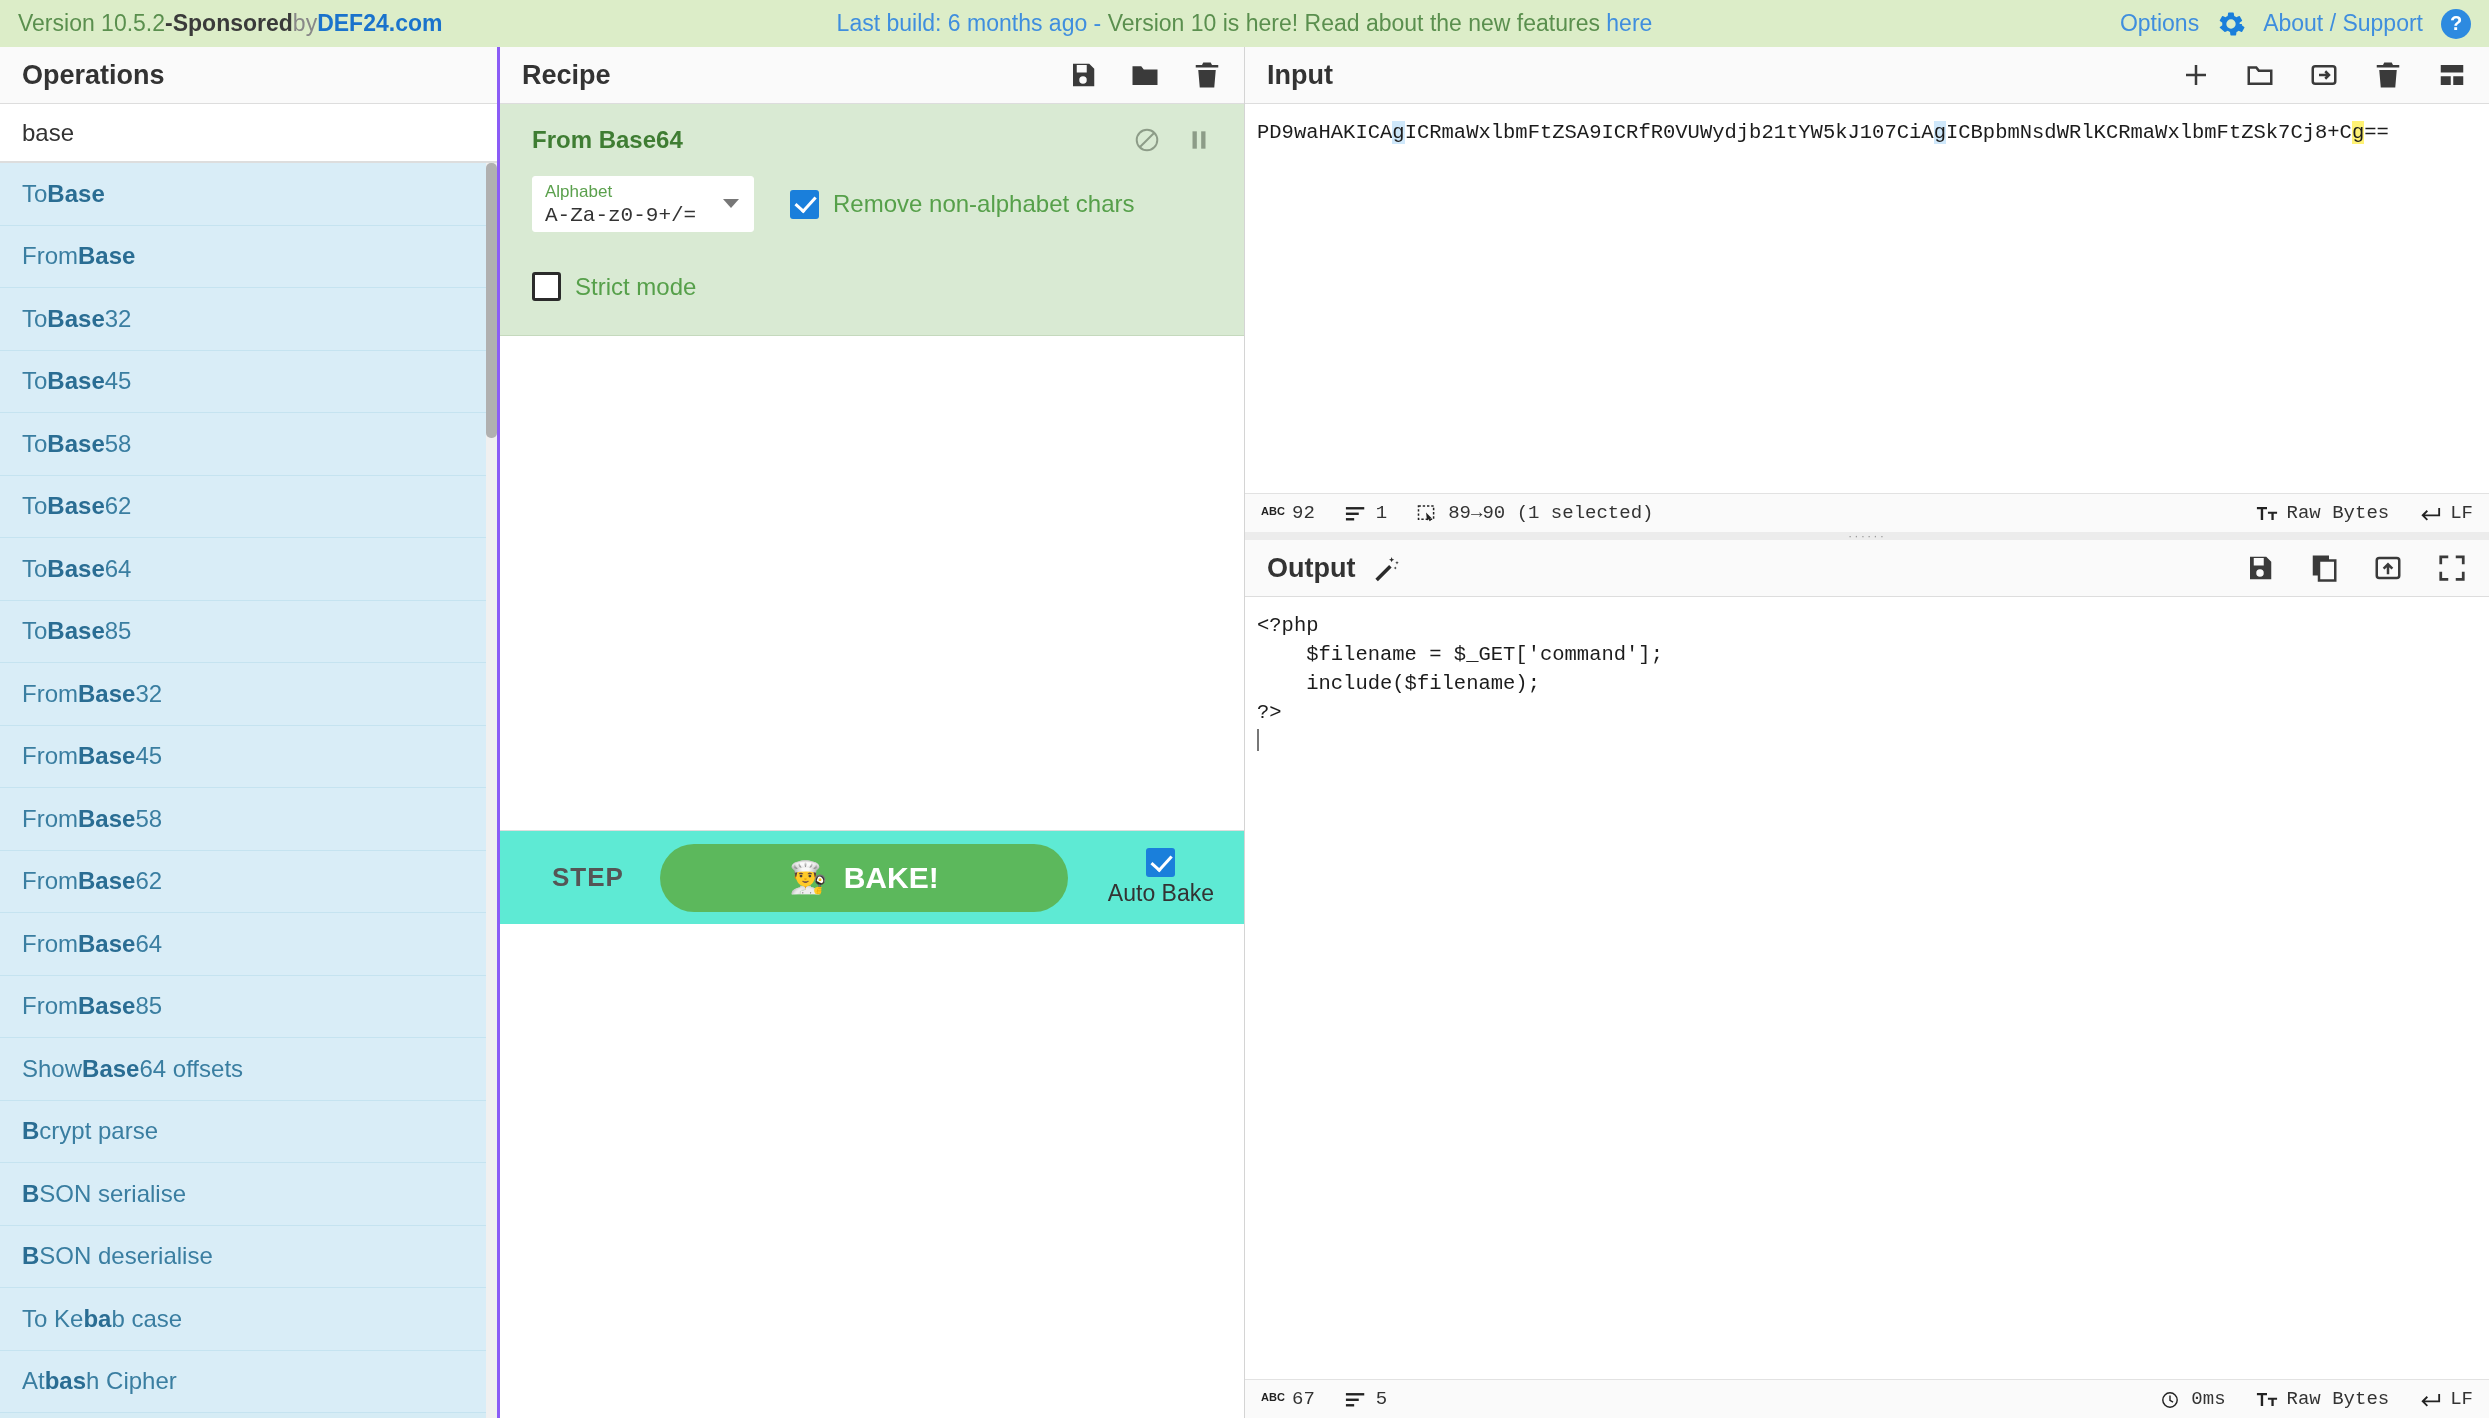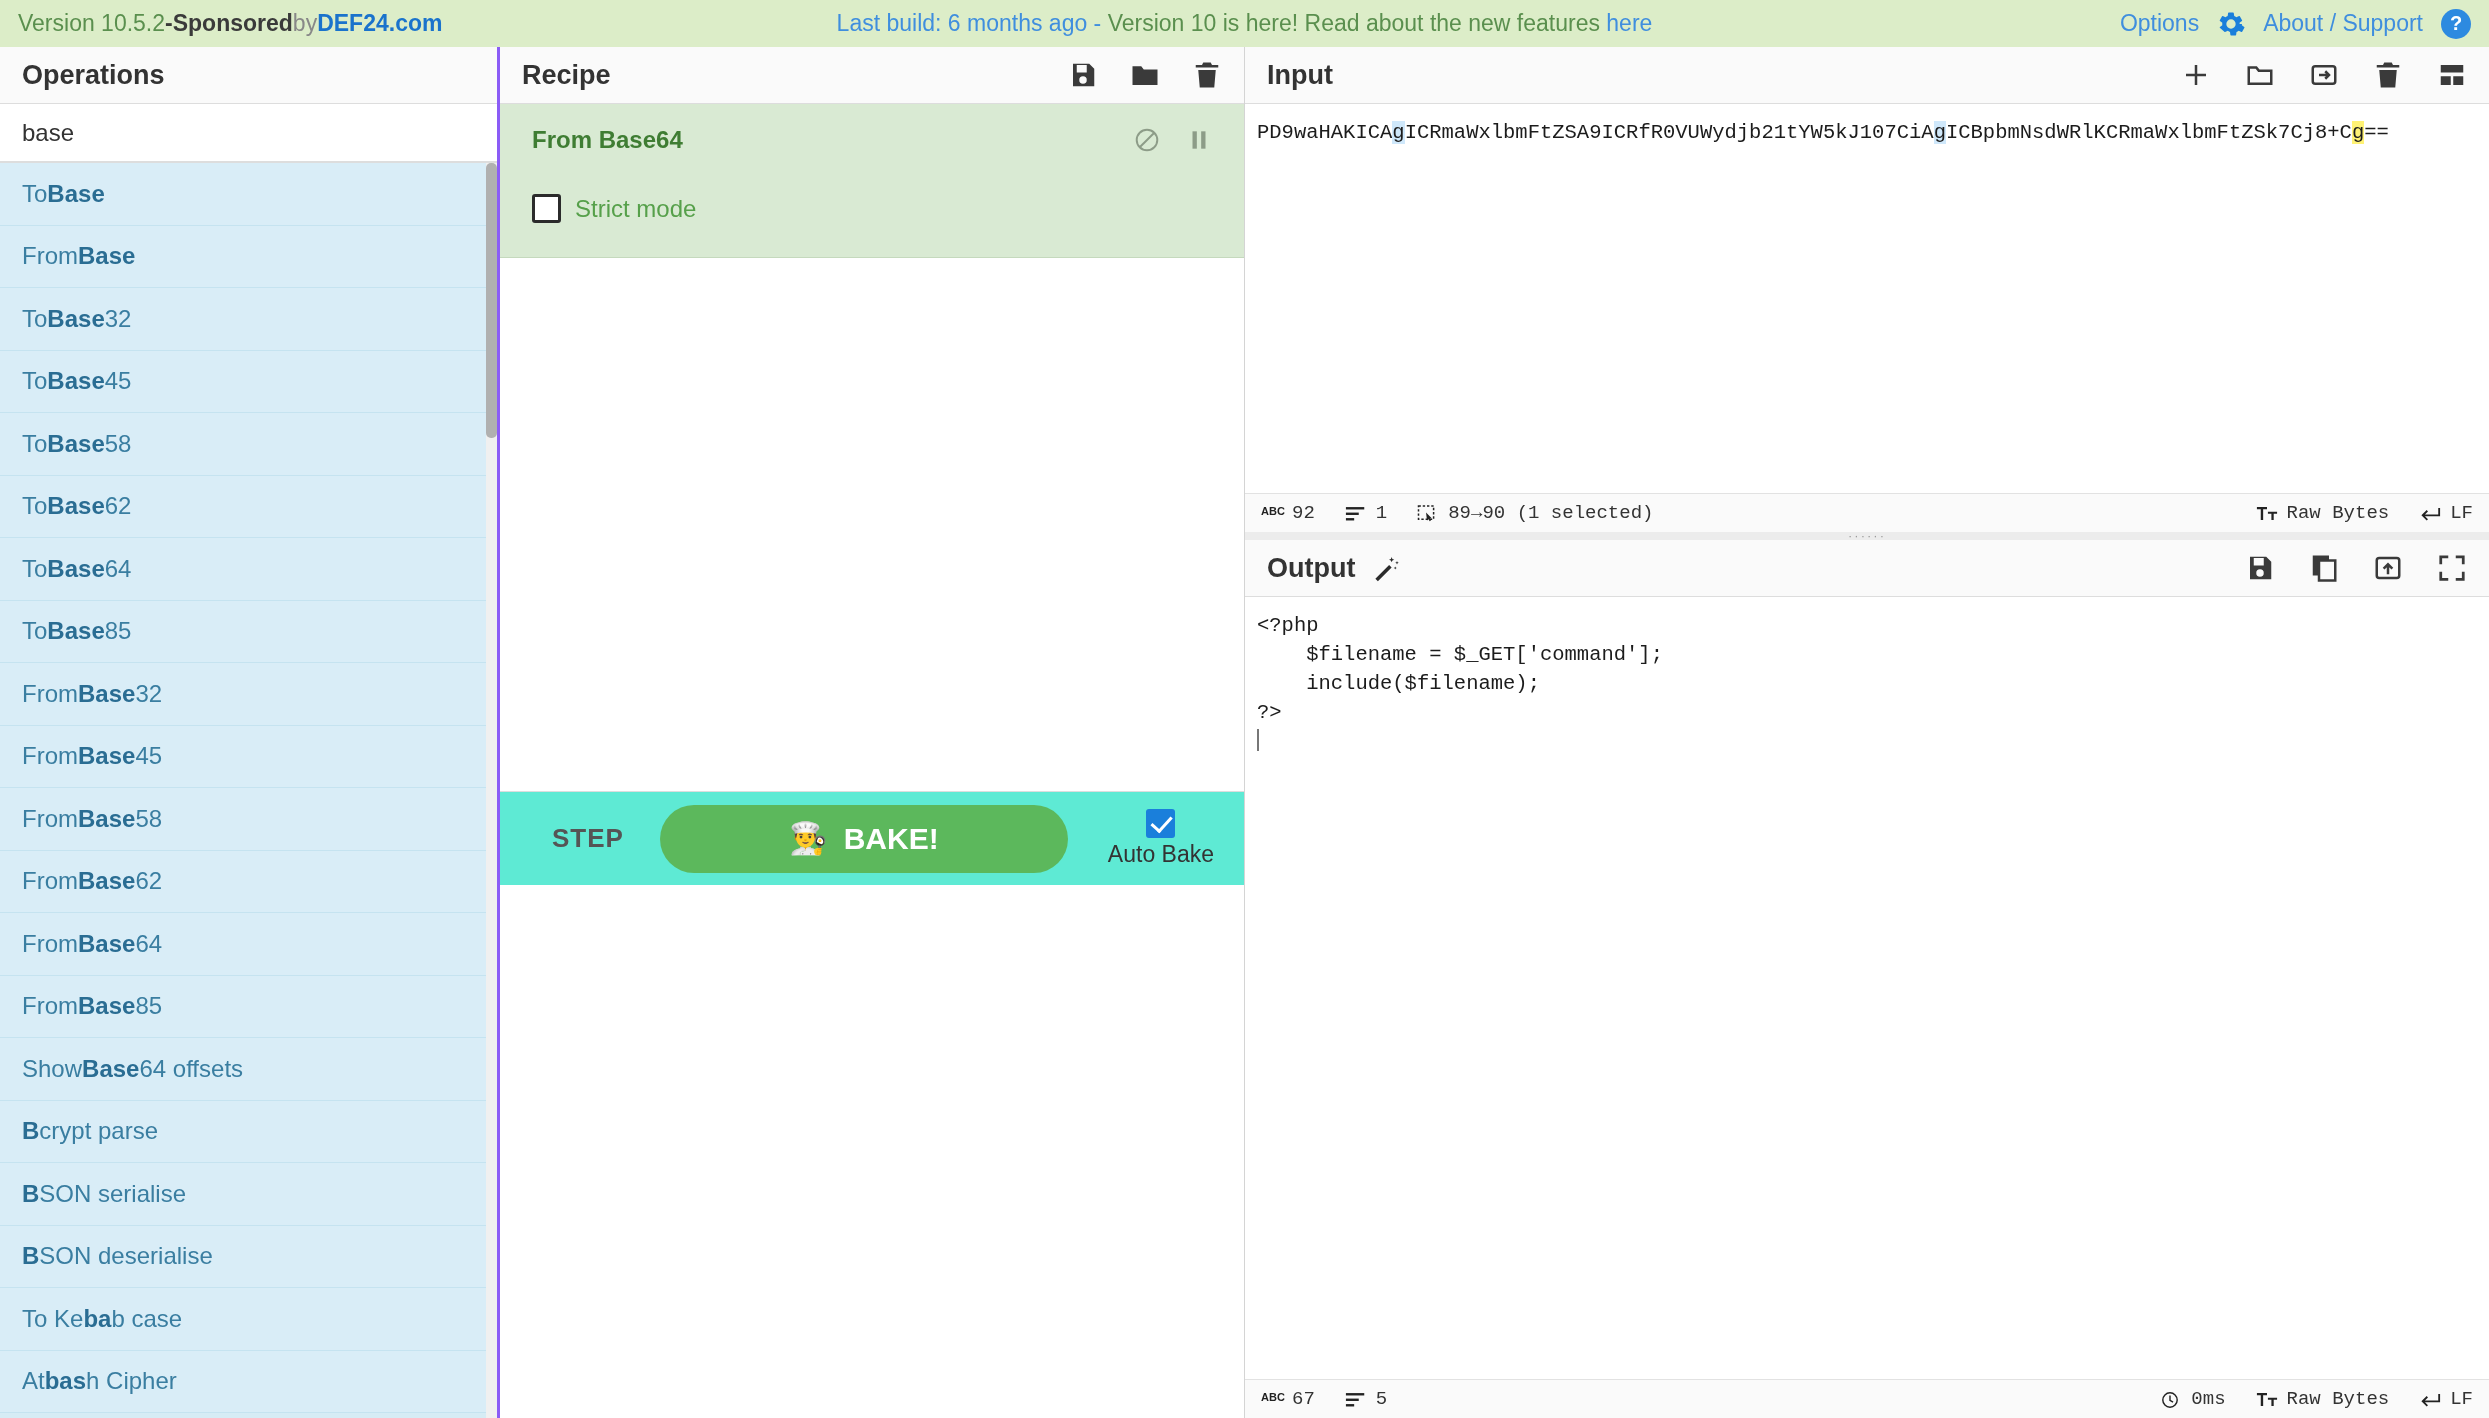--- a/index.html
+++ b/index.html
@@ -447,20 +447,31 @@
               </span>
               <span class="ctrl-ic">
                 <svg viewBox="0 0 24 24" width="26" height="26">
                     <rect x="6" y="4" width="4" height="16" fill="#8d9c88"></rect>
                     <rect x="14" y="4" width="4" height="16" fill="#8d9c88"></rect>
                   </svg>
               </span>
             </div>
           </div>
 
+          <div class="arg-row">
+            <div class="arg-select">
+              <div class="arg-label">Alphabet</div>
+              <div class="arg-value">A-Za-z0-9+/=</div>
+              <span class="arg-caret"></span>
+            </div>
+            <label class="cb-wrap">
+              <span class="cb-box cb-on"></span>
+              <span class="cb-text">Remove non-alphabet chars</span>
+            </label>
+          </div>
 
           <label class="strict-row">
             <span class="cb-box cb-off"></span>
             <span class="cb-text">Strict mode</span>
           </label>
         </div>
       </div>
 
       <div class="rec-foot">
         <div class="step-btn">STEP</div>

